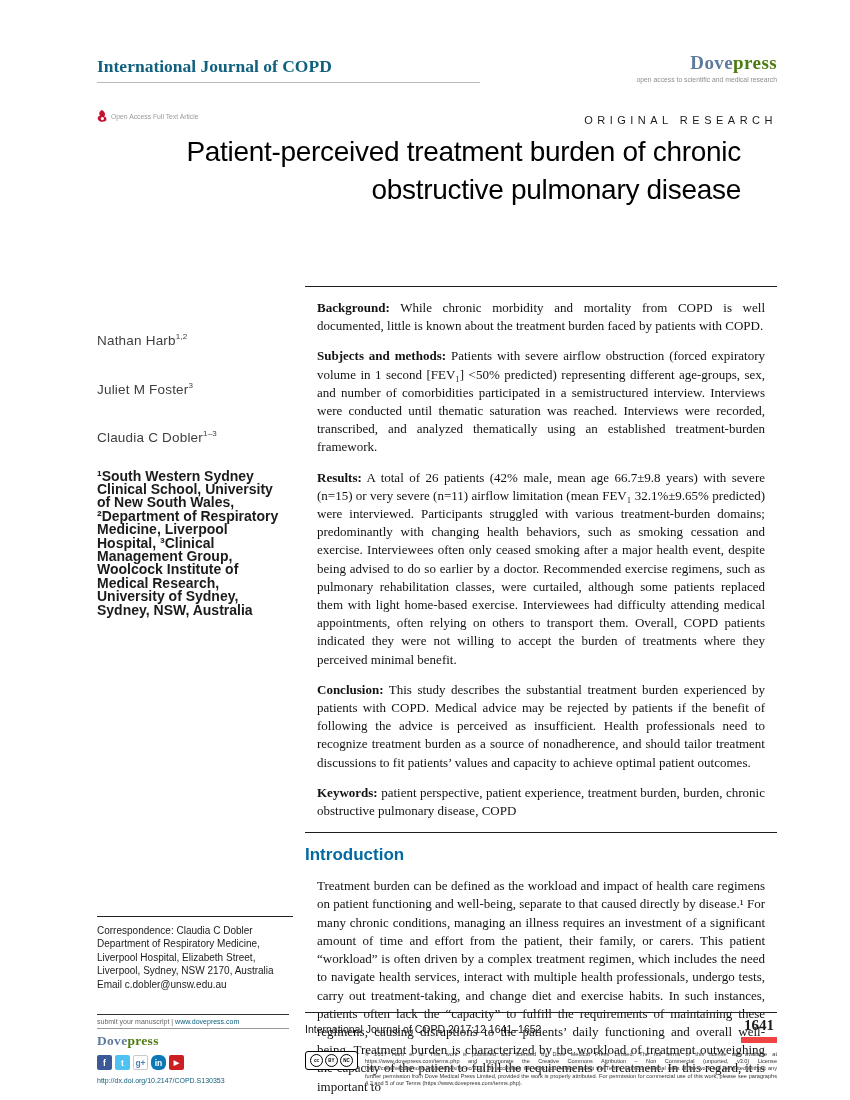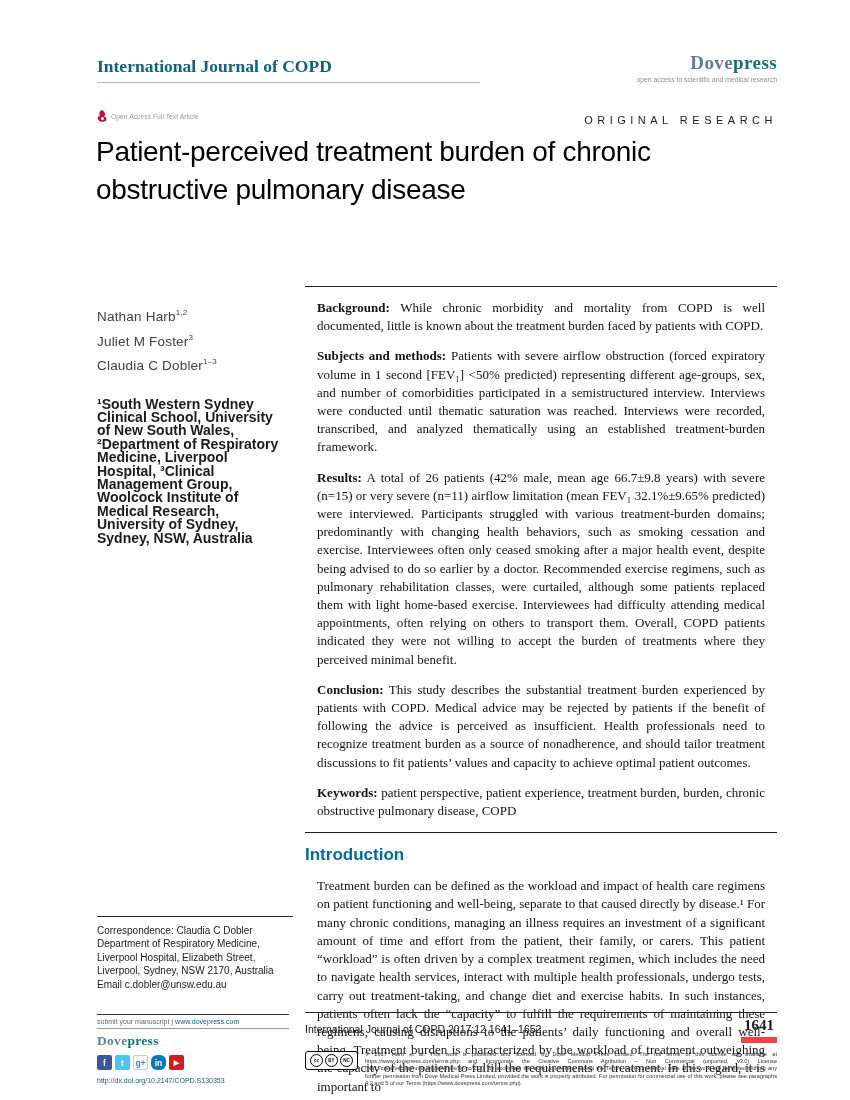--- a/index.html
+++ b/index.html
@@ -6,33 +6,33 @@
   .page{position:relative;width:850px;height:1100px;background:#ffffff;margin:0 auto;
         font-family:"Liberation Sans",sans-serif;color:#1a1a1a;overflow:hidden;}
 
   
   .journal-name{position:absolute;left:97px;top:56px;width:383px;
     font-family:"Liberation Serif",serif;font-weight:bold;font-size:17.5px;color:#10607e;
     padding-bottom:5px;border-bottom:1px solid #b9b9b9;}
   .dovepress-top{position:absolute;right:73px;top:52px;text-align:right;}
   .dove-logo{font-family:"Liberation Serif",serif;font-weight:bold;font-size:19px;letter-spacing:.4px;}
   .dove-logo .dove{color:#5d7c9b;}
-  .dove-logo .press{color:#0f766e;}
+  .dove-logo .press{color:#4d7c0f;}
   .tagline{font-size:6.8px;color:#8f8f8f;margin-top:2px;}
   .open-access-row{position:absolute;left:97px;top:110px;display:flex;align-items:center;gap:4px;
     font-size:6.8px;color:#9a9a9a;}
   .article-type{position:absolute;right:73px;top:114px;font-size:11px;letter-spacing:4.5px;color:#1c1c1c;}
 
   
   .article-title{position:absolute;left:96px;top:133px;width:645px;font-size:28px;line-height:38px;
-    color:#000;letter-spacing:-.3px;}
+    color:#000;letter-spacing:-.3px;text-align:right;}
 
   
   .left-col{position:absolute;left:97px;top:302px;width:192px;}
-  .author{font-size:13.5px;line-height:21px;color:#3e3e3e;letter-spacing:.2px;}
+  .author{font-size:13.5px;line-height:21px;color:#3e3e3e;letter-spacing:.2px;margin-top:24px;}
   .author sup{font-size:8px;}
   .affiliations{margin-top:22px;font-size:14px;line-height:13.4px;color:#1b1b1b;font-weight:bold;}
   .correspondence{position:absolute;left:97px;top:916px;width:196px;border-top:1.2px solid #222;
     padding-top:7px;font-size:10px;line-height:13.4px;color:#1b1b1b;white-space:pre-line;}
 
   
   .right-col{position:absolute;left:305px;top:286px;width:472px;}
   .hr-heavy{border:0;border-top:1.6px solid #1e1e1e;margin:0;}
   .abstract{margin-top:9px;}
   .para{font-family:"Liberation Serif",serif;font-size:13px;line-height:18.2px;text-align:justify;

